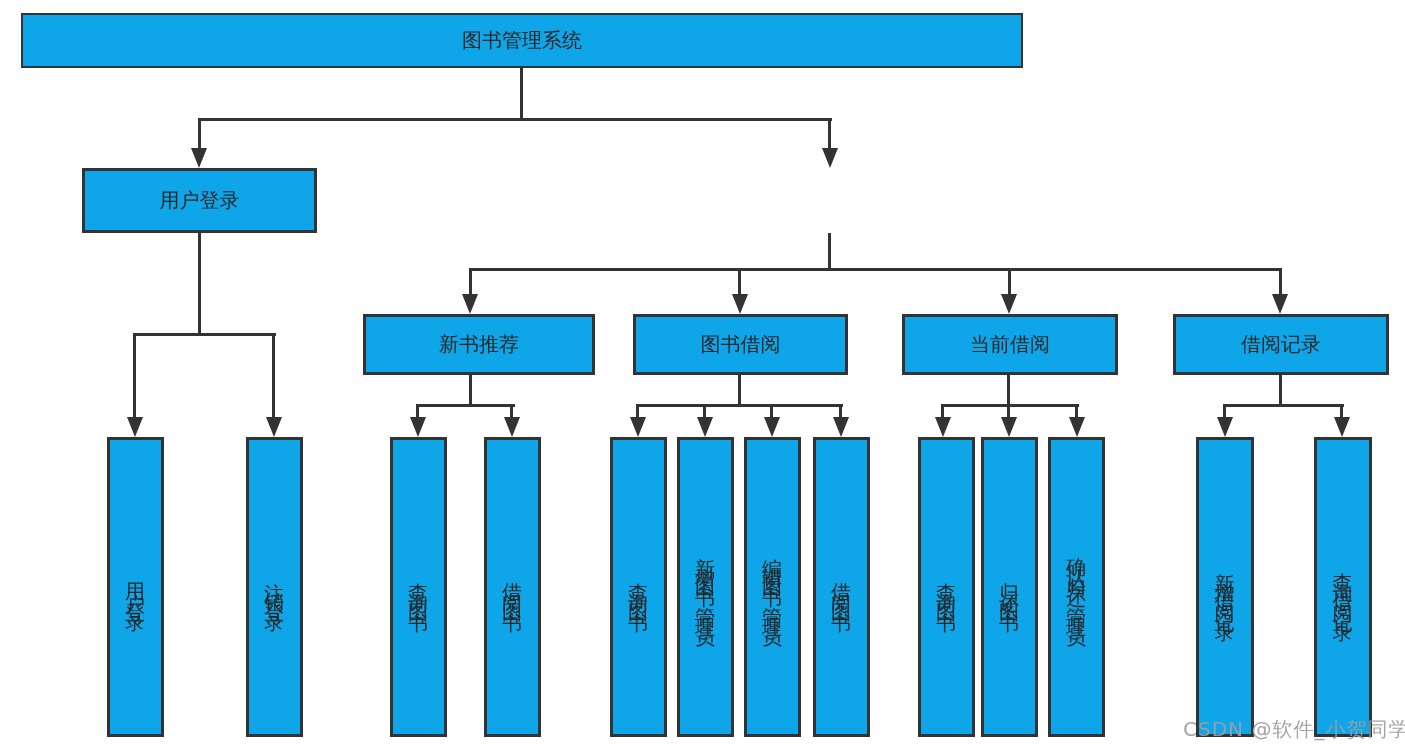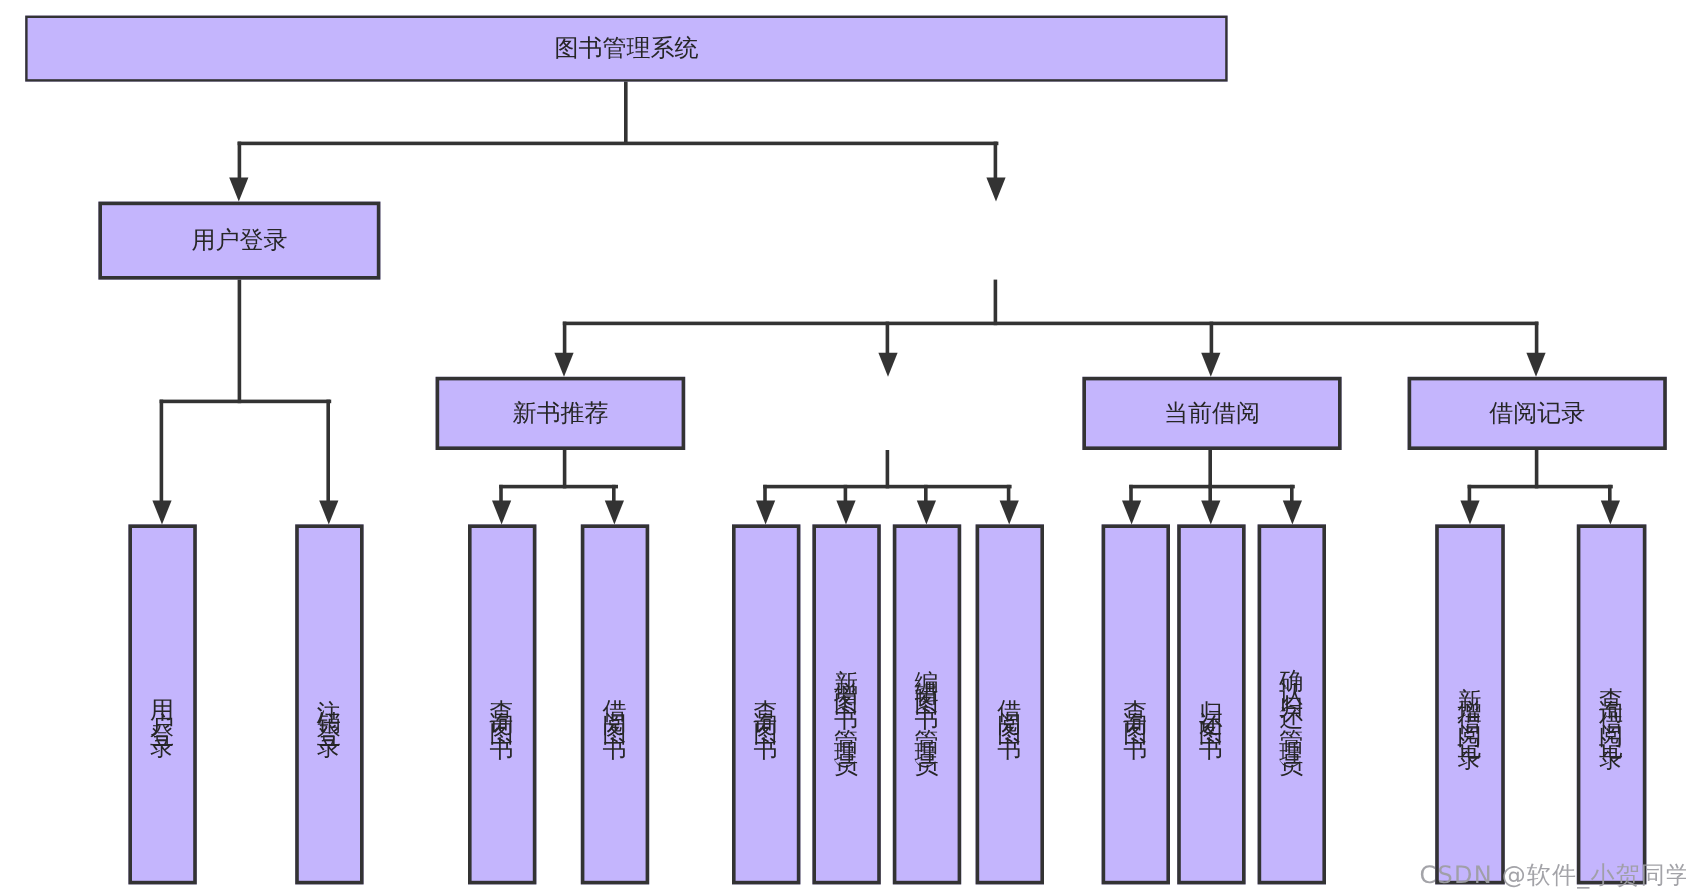--- a/index.html
+++ b/index.html
@@ -8,21 +8,21 @@
     width:1405px;height:747px;
     background:#ffffff;
     font-family:"DejaVu Sans","Liberation Sans",sans-serif;
     color:#262626;
     overflow:hidden;
   }
   .box{
     position:absolute;
     box-sizing:border-box;
     border:3px solid #333333;
-    background:#c4b5fd;
+    background:#0ea5e9;
     display:flex;align-items:center;justify-content:center;
     font-size:20px;
     color:#262626;
   }
   .box.root{border-width:2px;}
   .leaf span{
     writing-mode:vertical-rl;
     text-orientation:mixed;
     letter-spacing:10px;
     font-size:20px;
@@ -54,24 +54,27 @@
 
   <div class="box root" style="left:21px;top:13px;width:1002px;height:55px;">
     <span>图书管理系统</span>
   </div>
 
   <div class="box" style="left:82px;top:168px;width:235px;height:65px;">
     <span>用户登录</span>
   </div>
 
 
-  <div class="box" style="left:363px;top:314px;width:208px;height:61px;font-family:Liberation Serif, serif;">
+  <div class="box" style="left:363px;top:314px;width:232px;height:61px;font-family:Liberation Serif, serif;">
     <span>新书推荐</span>
   </div>
 
+  <div class="box" style="left:633px;top:314px;width:215px;height:61px;">
+    <span>图书借阅</span>
+  </div>
 
   <div class="box" style="left:1173px;top:314px;width:216px;height:61px;">
     <span>借阅记录</span>
   </div>
 
   <div class="box" style="left:902px;top:314px;width:216px;height:61px;">
     <span>当前借阅</span>
   </div>
 
   <div class="box leaf" style="left:107px;top:437px;width:57px;height:300px;">

